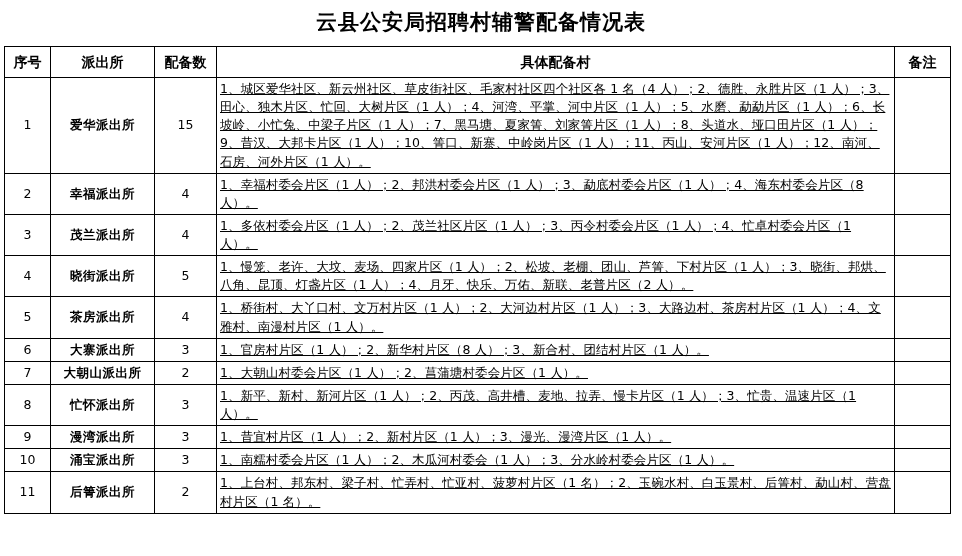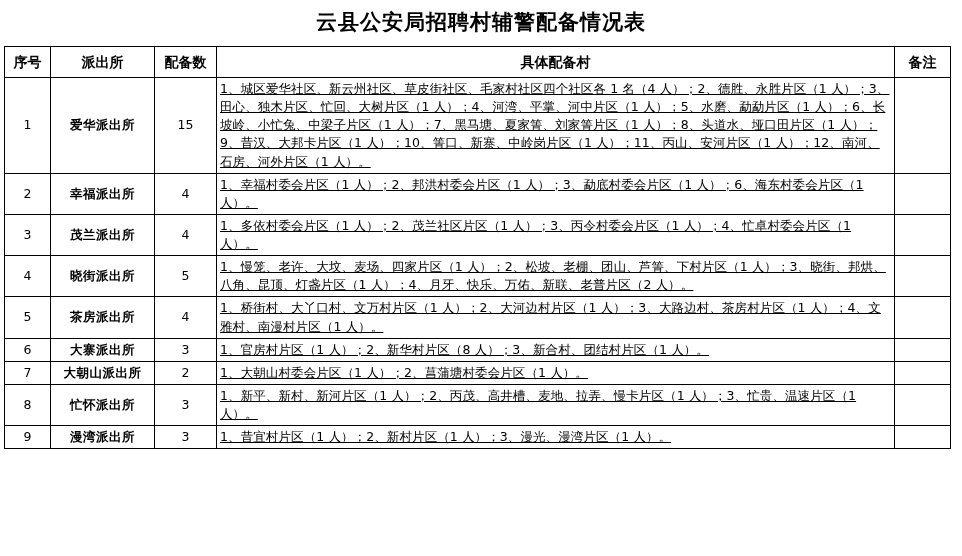--- a/index.html
+++ b/index.html
@@ -106,21 +106,21 @@
         <td class="detail">
             <span class="detail-text">1、城区爱华社区、新云州社区、草皮街社区、毛家村社区四个社区各 1 名（4 人）；2、德胜、永胜片区（1 人）；3、田心、独木片区、忙回、大树片区（1 人）；4、河湾、平掌、河中片区（1 人）；5、水磨、勐勐片区（1 人）；6、长坡岭、小忙兔、中梁子片区（1 人）；7、黑马塘、夏家箐、刘家箐片区（1 人）；8、头道水、垭口田片区（1 人）；9、昔汉、大邦卡片区（1 人）；10、箐口、新寨、中岭岗片区（1 人）；11、丙山、安河片区（1 人）；12、南河、石房、河外片区（1 人）。</span>
           </td>
         <td class="remark"></td>
       </tr>
       <tr>
         <td class="idx">2</td>
         <td class="station">幸福派出所</td>
         <td class="count">4</td>
         <td class="detail">
-            <span class="detail-text">1、幸福村委会片区（1 人）；2、邦洪村委会片区（1 人）；3、勐底村委会片区（1 人）；6、海东村委会片区（1 人）。</span>
+            <span class="detail-text">1、幸福村委会片区（1 人）；2、邦洪村委会片区（1 人）；3、勐底村委会片区（1 人）；4、海东村委会片区（8 人）。</span>
           </td>
         <td class="remark"></td>
       </tr>
       <tr>
         <td class="idx">3</td>
         <td class="station">茂兰派出所</td>
         <td class="count">4</td>
         <td class="detail">
             <span class="detail-text">1、多依村委会片区（1 人）；2、茂兰社区片区（1 人）；3、丙令村委会片区（1 人）；4、忙卓村委会片区（1 人）。</span>
           </td>
@@ -173,16 +173,34 @@
       </tr>
       <tr>
         <td class="idx">9</td>
         <td class="station">漫湾派出所</td>
         <td class="count">3</td>
         <td class="detail">
             <span class="detail-text">1、昔宜村片区（1 人）；2、新村片区（1 人）；3、漫光、漫湾片区（1 人）。</span>
           </td>
         <td class="remark"></td>
       </tr>
+      <tr>
+        <td class="idx">10</td>
+        <td class="station">涌宝派出所</td>
+        <td class="count">3</td>
+        <td class="detail">
+            <span class="detail-text">1、南糯村委会片区（1 人）；2、木瓜河村委会（1 人）；3、分水岭村委会片区（1 人）。</span>
+          </td>
+        <td class="remark"></td>
+      </tr>
+      <tr>
+        <td class="idx">11</td>
+        <td class="station">后箐派出所</td>
+        <td class="count">2</td>
+        <td class="detail">
+            <span class="detail-text">1、上台村、邦东村、梁子村、忙弄村、忙亚村、菠萝村片区（1 名）；2、玉碗水村、白玉景村、后箐村、勐山村、营盘村片区（1 名）。</span>
+          </td>
+        <td class="remark"></td>
+      </tr>
     </tbody>
   </table>
 
 </div>
 
 </body></html>

